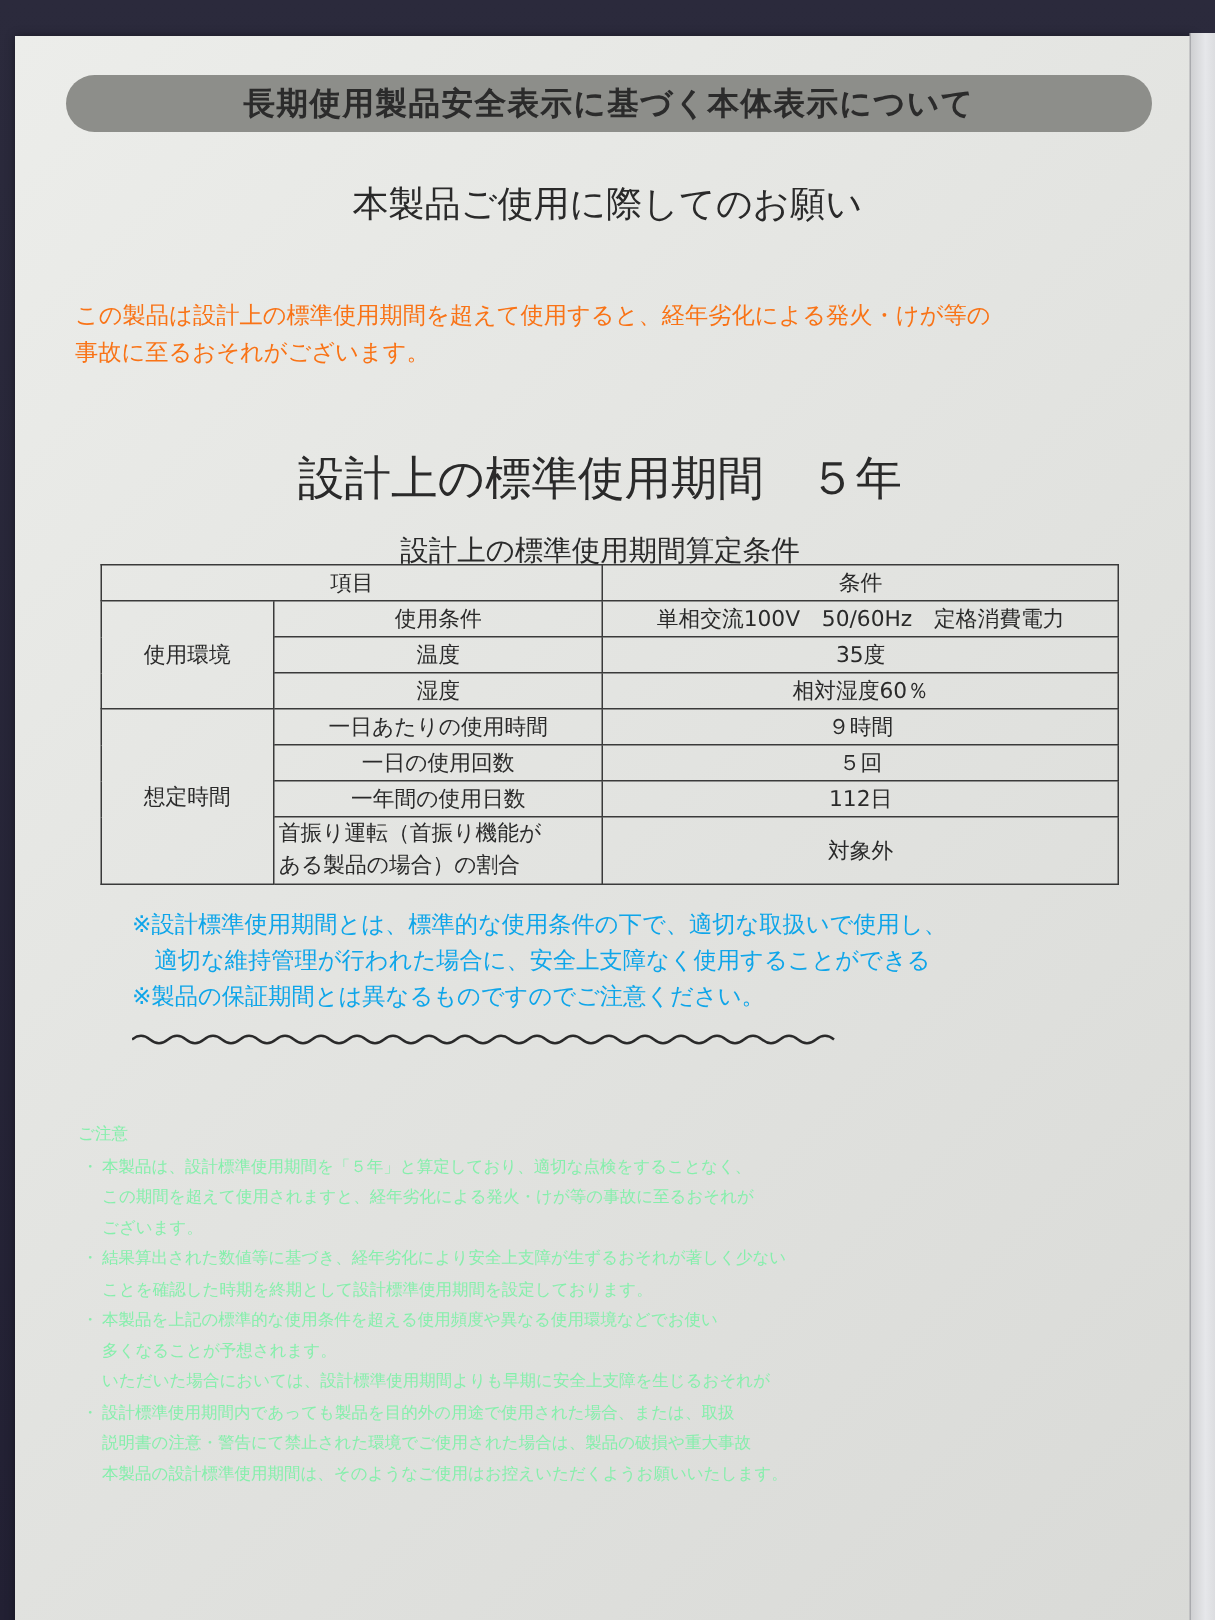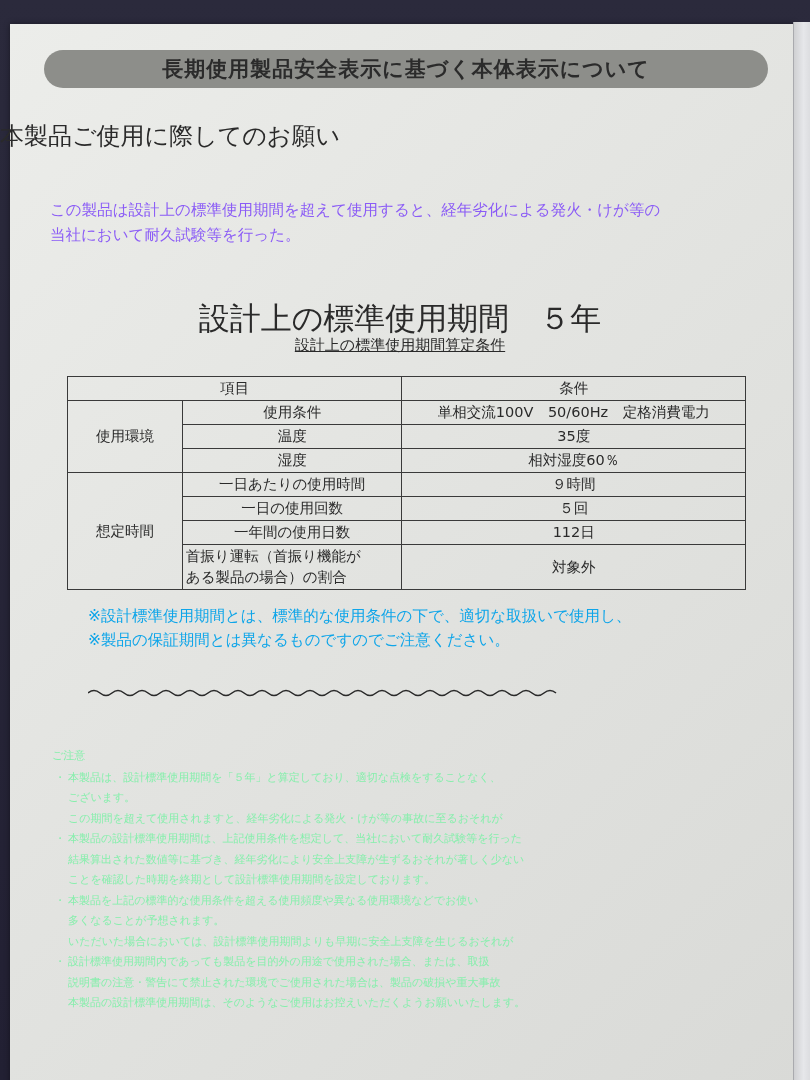--- a/index.html
+++ b/index.html
@@ -62,55 +62,54 @@
     font-size: 21px;
     font-weight: bold;
     color: #2b2b2b;
     letter-spacing: 1px;
   }
   .subtitle {
     position: absolute;
     left: 0;
     width: 810px;
     top: 120px;
-    text-align: left;
+    text-align: center;
     font-size: 24px;
     color: #2a2a2a;
   }
   .intro {
     position: absolute;
     left: 50px;
     top: 198px;
     width: 720px;
     font-size: 15.5px;
     line-height: 25px;
-    color: #8b5cf6;
+    color: #f97316;
   }
   .period {
     position: absolute;
     left: 0;
     width: 800px;
     top: 298px;
     text-align: center;
     font-size: 31px;
     color: #2a2a2a;
   }
   .period .gap {
     display: inline-block;
     width: 30px;
   }
   .table-caption {
     position: absolute;
     left: 0;
     width: 800px;
-    top: 336px;
-    text-align: center;
-    font-size: 15px;
-    color: #2a2a2a;
-    text-decoration: underline;
+    top: 354px;
+    text-align: center;
+    font-size: 19px;
+    color: #2a2a2a;
   }
   table.conditions {
     position: absolute;
     left: 67px;
     top: 376px;
     width: 679px;
     border-collapse: collapse;
     font-size: 14.5px;
     color: #2a2a2a;
   }
@@ -190,21 +189,21 @@
 <div class="content">
 
   <div class="banner">
     <span class="banner-text">長期使用製品安全表示に基づく本体表示について</span>
   </div>
 
   <div class="subtitle">本製品ご使用に際してのお願い</div>
 
   <div class="intro">
     <div>この製品は設計上の標準使用期間を超えて使用すると、経年劣化による発火・けが等の</div>
-    <div>当社において耐久試験等を行った。</div>
+    <div>事故に至るおそれがございます。</div>
   </div>
 
   <div class="period">
     <span>設計上の標準使用期間</span><span class="gap"></span><span>５年</span>
   </div>
 
   <div class="table-caption">設計上の標準使用期間算定条件</div>
 
   <table class="conditions">
     <colgroup>
@@ -248,43 +247,43 @@
         <div>首振り運転（首振り機能が</div>
         <div>ある製品の場合）の割合</div>
       </td>
       <td>対象外</td>
     </tr>
   </tbody>
     </table>
 
   <div class="notes">
     <span class="note-line">※設計標準使用期間とは、標準的な使用条件の下で、適切な取扱いで使用し、</span>
+    <span class="note-line indent">適切な維持管理が行われた場合に、安全上支障なく使用することができる</span>
     <span class="note-line">※製品の保証期間とは異なるものですのでご注意ください。</span>
   </div>
 
   <svg class="wavy" viewBox="0 0 470 10" preserveAspectRatio="none">
     <path d="M0 5 Q 6 0 12 5 T 24 5 T 36 5 T 48 5 T 60 5 T 72 5 T 84 5 T 96 5 T 108 5 T 120 5 T 132 5 T 144 5 T 156 5 T 168 5 T 180 5 T 192 5 T 204 5 T 216 5 T 228 5 T 240 5 T 252 5 T 264 5 T 276 5 T 288 5 T 300 5 T 312 5 T 324 5 T 336 5 T 348 5 T 360 5 T 372 5 T 384 5 T 396 5 T 408 5 T 420 5 T 432 5 T 444 5 T 456 5 T 468 5" fill="none" stroke="#2a2a2a" stroke-width="1.6"></path>
   </svg>
 
   <div class="caution">
     <span class="caution-title">ご注意</span>
 
     <div class="bullet">
       <span class="bullet-dot">・</span>
       <div class="bullet-body">
         <span>本製品は、設計標準使用期間を「５年」と算定しており、適切な点検をすることなく、</span>
+        <span>この期間を超えて使用されますと、経年劣化による発火・けが等の事故に至るおそれが</span>
         <span>ございます。</span>
-        <span>この期間を超えて使用されますと、経年劣化による発火・けが等の事故に至るおそれが</span>
       </div>
     </div>
 
     <div class="bullet">
       <span class="bullet-dot">・</span>
       <div class="bullet-body">
-        <span>本製品の設計標準使用期間は、上記使用条件を想定して、当社において耐久試験等を行った</span>
         <span>結果算出された数値等に基づき、経年劣化により安全上支障が生ずるおそれが著しく少ない</span>
         <span>ことを確認した時期を終期として設計標準使用期間を設定しております。</span>
       </div>
     </div>
 
     <div class="bullet">
       <span class="bullet-dot">・</span>
       <div class="bullet-body">
         <span>本製品を上記の標準的な使用条件を超える使用頻度や異なる使用環境などでお使い</span>
         <span>多くなることが予想されます。</span>

